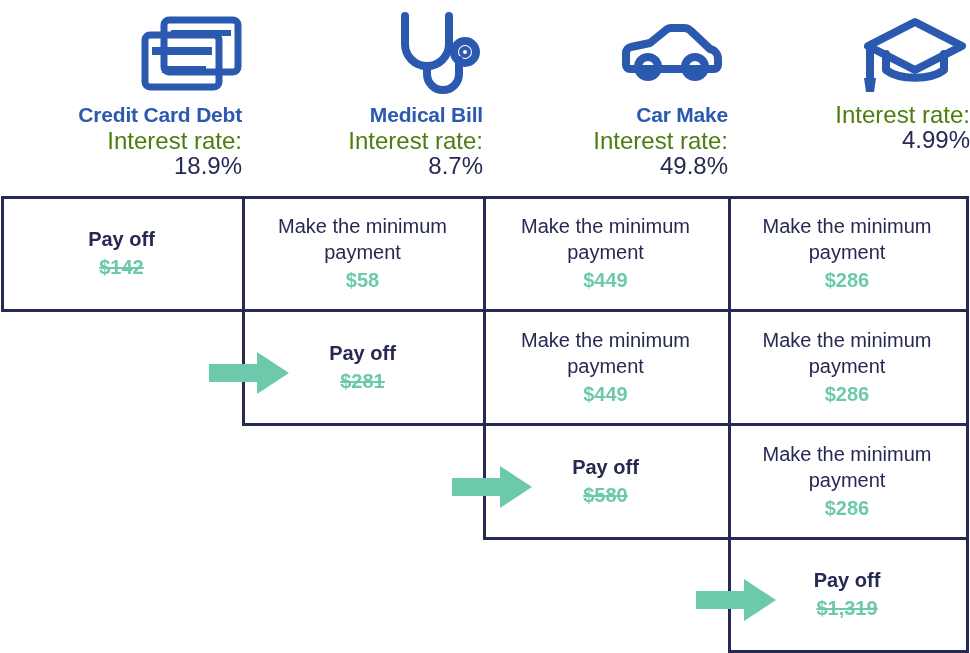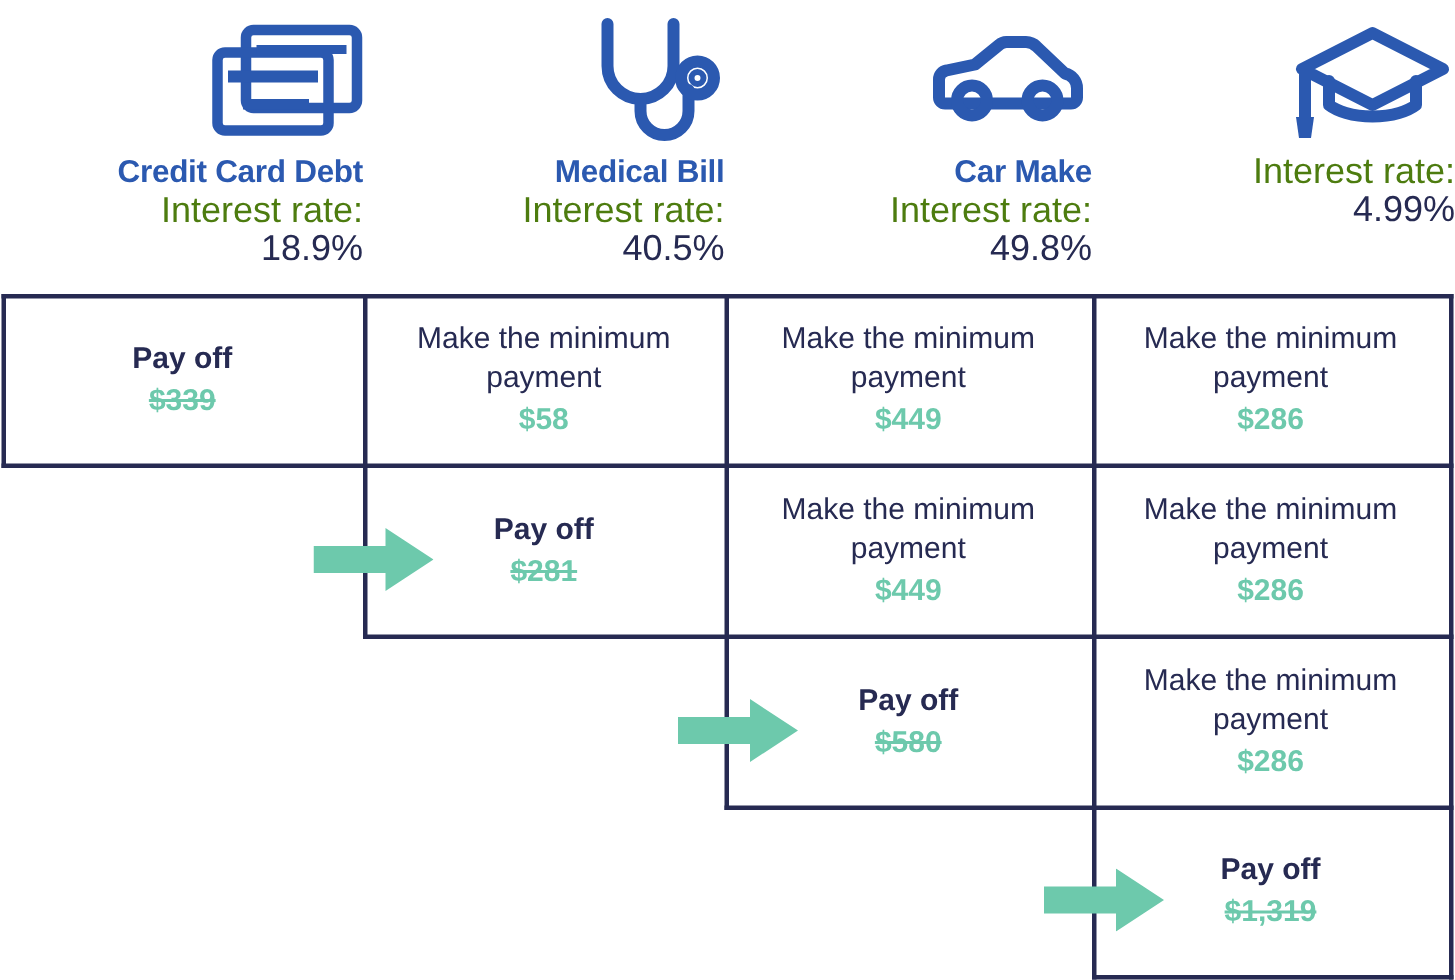--- a/index.html
+++ b/index.html
@@ -143,21 +143,21 @@
         <g fill="none" stroke="#2B59B0" stroke-width="8" stroke-linecap="round">
           <path d="M22 6 L22 34 a22 22 0 0 0 44 0 L66 6"></path>
           <path d="M44 56 L44 64 a16 16 0 0 0 32 0 L76 50"></path>
           <circle cx="82" cy="42" r="11"></circle>
         </g>
         <circle cx="82" cy="42" r="4" fill="none" stroke="#2B59B0" stroke-width="4"></circle>
       </svg>
     </div>
     <div class="debt-title">Medical Bill</div>
     <div class="rate-label">Interest rate:</div>
-    <div class="rate-value">40.5%</div>
+    <div class="rate-value">8.7%</div>
   </div>
 
   <div class="header-cell hc-2">
     <div class="icon-wrap">
       <svg width="110" height="70" viewBox="0 0 110 70">
         <g fill="none" stroke="#2B59B0" stroke-width="8" stroke-linejoin="round" stroke-linecap="round">
           <path d="M8 46 L8 34 a6 6 0 0 1 5 -6 L32 24 L48 11 a8 8 0 0 1 5 -2 L66 9 a10 10 0 0 1 7 3 L92 30 a10 10 0 0 1 8 10 L100 46 a4 4 0 0 1 -4 4 L12 50 a4 4 0 0 1 -4 -4 Z"></path>
           <circle cx="30" cy="48" r="10"></circle>
           <circle cx="77" cy="48" r="10"></circle>
         </g>
@@ -201,21 +201,21 @@
   <div class="seg v" style="left:242px;top:0px;   height:230px;"></div>
 
   <div class="seg v" style="left:483px;top:0px;   height:344px;"></div>
 
   <div class="seg v" style="left:728px;top:0px;   height:457px;"></div>
 
   <div class="seg v" style="left:966px;top:0px;   height:457px;"></div>
 
   <div class="cell payoff" style="left:1px;  top:0px;   width:241px; height:113px;">
     <div class="line-main">Pay off</div>
-    <div class="amount struck">$339</div>
+    <div class="amount struck">$142</div>
   </div>
 
   <div class="cell minimum" style="left:242px;top:0px;   width:241px; height:113px;">
     <div class="line-main">Make the minimum payment</div>
     <div class="amount">$58</div>
   </div>
 
   <div class="cell minimum" style="left:483px;top:0px;   width:245px; height:113px;">
     <div class="line-main">Make the minimum payment</div>
     <div class="amount">$449</div>

